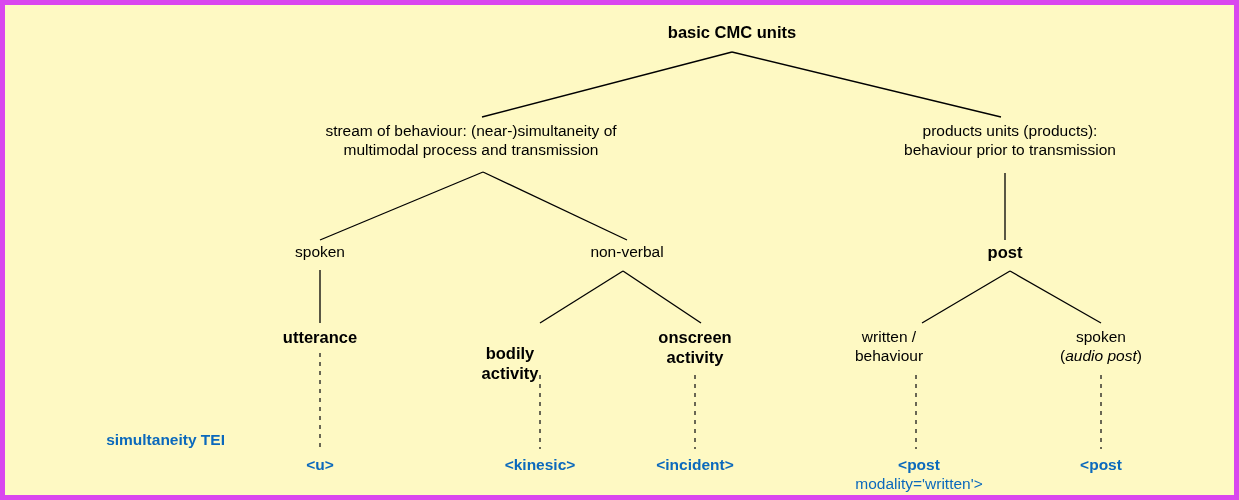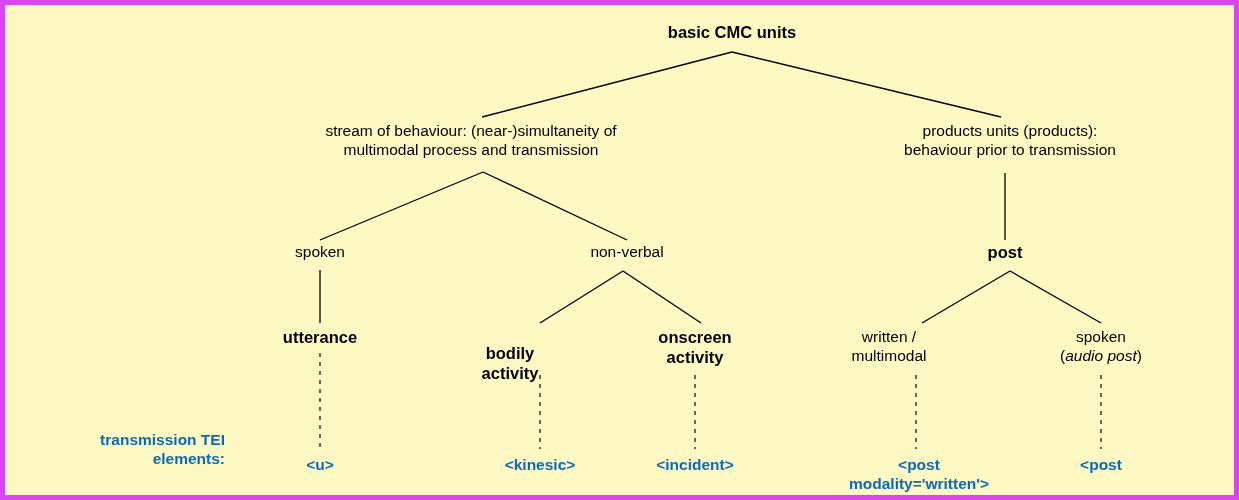--- a/index.html
+++ b/index.html
@@ -33,21 +33,21 @@
   .tei {
     position: absolute;
     transform: translateX(-50%);
     text-align: center;
     white-space: nowrap;
     line-height: 1.24;
     font-weight: bold;
     font-size: 15.5px;
   }
   .tei .attr {
-    font-weight: bold;
+    font-weight: normal;
   }
   .tei-label {
     position: absolute;
     text-align: right;
     white-space: nowrap;
     line-height: 1.24;
     font-weight: bold;
     font-size: 15.5px;
   }
   svg.lines {
@@ -134,31 +134,30 @@
     <div>activity</div>
   </div>
 
   <div class="node b17" style="left:690px; top:322px;">
     <div>onscreen</div>
     <div>activity</div>
   </div>
 
   <div class="node" style="left:884px; top:323px;">
     <div>written /</div>
-    <div>multimodal</div>
+    <div>behaviour</div>
   </div>
 
   <div class="node" style="left:1096px; top:323px;">
     <div>spoken</div>
     <div><span>(</span><span class="ital">audio post</span><span>)</span></div>
   </div>
 
   <div class="tei-label" style="left:10px; top:425px; width:210px; color:#0B69BC;">
-    <div>transmission TEI</div>
-    <div>elements:</div>
+    <div>simultaneity TEI</div>
   </div>
 
   <div class="tei" style="left:315px; top:450px; color:#0B69BC;">
     <span>&lt;u&gt;</span>
   </div>
 
   <div class="tei" style="left:535px; top:450px; color:#0B69BC;">
     <span>&lt;kinesic&gt;</span>
   </div>
 

